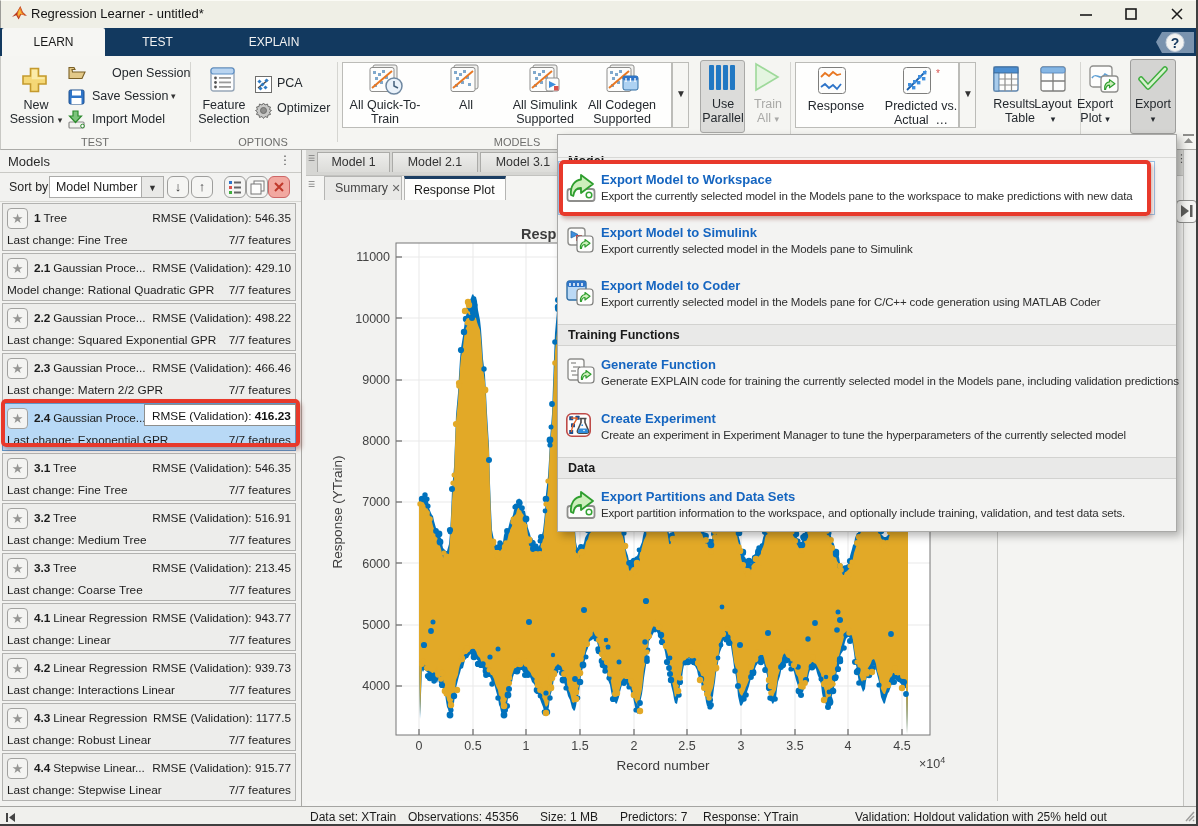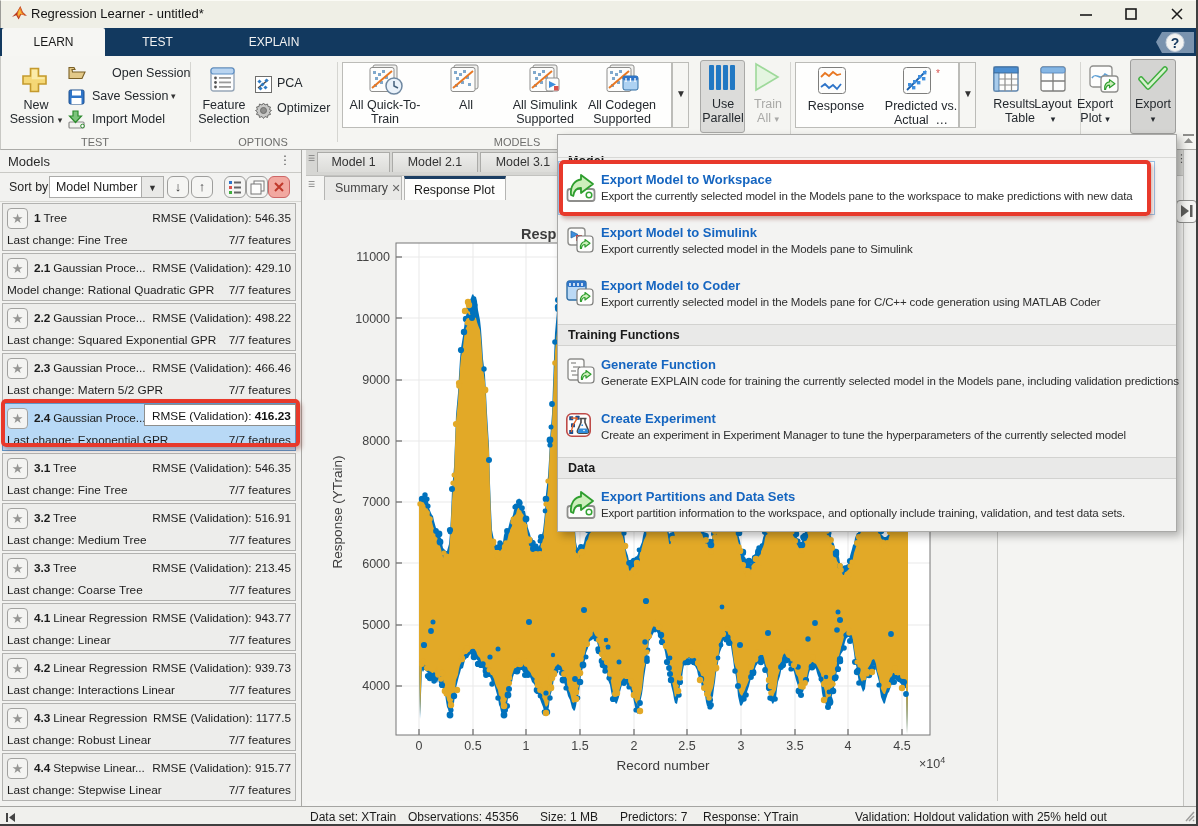--- a/index.html
+++ b/index.html
@@ -334,21 +334,21 @@
       <div class="star">★</div>
       <div class="l1"><b>2.2</b> Gaussian Proce...</div>
       <div class="r1">RMSE (Validation): 498.22</div>
       <div class="l2">Last change: Squared Exponential GPR</div>
       <div class="r2">7/7 features</div>
     </div>
     <div class="mrow" style="top:203px;">
       <div class="star">★</div>
       <div class="l1"><b>2.3</b> Gaussian Proce...</div>
       <div class="r1">RMSE (Validation): 466.46</div>
-      <div class="l2">Last change: Matern 5/2 GPR</div>
+      <div class="l2">Last change: Matern 2/2 GPR</div>
       <div class="r2">7/7 features</div>
     </div>
     <div class="mrow" style="top:253px;background:#B8D9F6;border-color:#5E96C8;">
       <div class="star">★</div>
       <div class="l1"><b>2.4</b> Gaussian Proce...</div>
       <div class="l2">Last change: Exponential GPR</div>
       <div class="r2">7/7 features</div>
     </div>
     <div class="abs" style="left:144px;top:254px;width:152px;height:22px;background:#FFF;border:1px solid #8E8E8C;font-size:11.8px;color:#111;padding:4px 0 0 7px;white-space:nowrap;">RMSE (Validation): <b>416.23</b></div>
     <div class="mrow" style="top:303px;">

